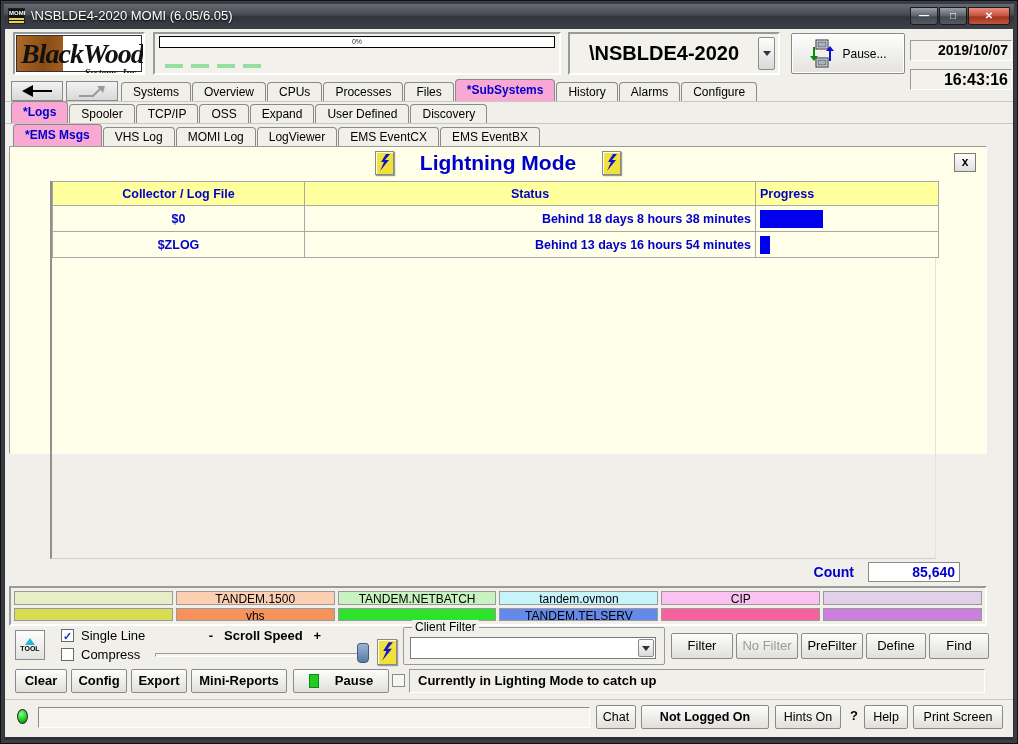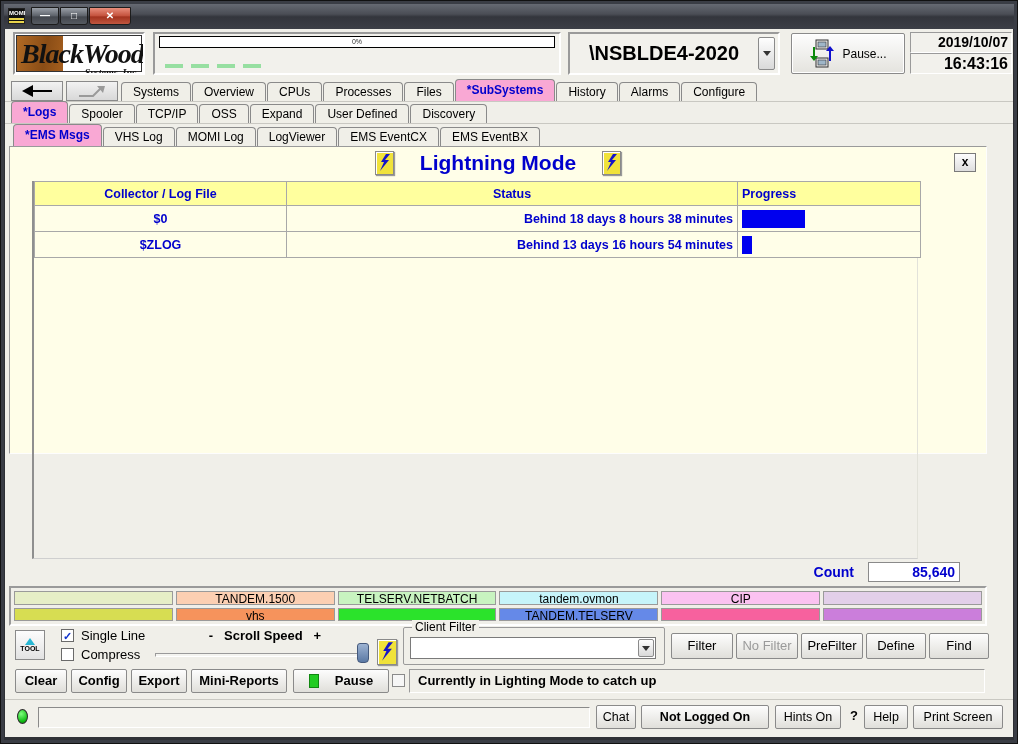--- a/index.html
+++ b/index.html
@@ -52,21 +52,21 @@
     background:linear-gradient(#fefefe,#d9d9d9); border:1px solid #8a8a8a; border-radius:2px;
     display:flex; align-items:center; justify-content:center; }
   .arrow-down { width:0; height:0; border-left:4px solid transparent; border-right:4px solid transparent;
     border-top:5px solid #333; }
   .pause-main { position:absolute; left:786px; top:4px; width:114px; height:41px;
     background:linear-gradient(#fdfdfd,#e4e3de); border:1px solid #8a8a8a; border-radius:2px;
     box-shadow:inset 0 0 0 1px #fff; display:flex; align-items:center; justify-content:center; gap:7px; }
   .pause-main span { font-size:12px; }
   .datetime { position:absolute; left:905px; top:3px; width:102px; height:43px; }
   .dt-box { height:21px; border:1px solid; border-color:#9a9a9a #fff #fff #9a9a9a;
-    background:#f2f1ec; font-weight:bold; font-size:14px; text-align:right; padding:1px 3px 0 0; }
+    background:#f2f1ec; font-weight:bold; font-size:14px; text-align:right; padding:1px 3px 0 0;margin-top:8px; }
   .dt-box.time { font-size:16px; }
 
   
   .tabrow { position:absolute; left:0; right:0; display:flex; align-items:flex-end; gap:1px; }
   .tabrow1 { top:50px; height:23px; border-bottom:1px solid #c9c8c2; padding-left:6px; }
   .tabrow2 { top:73px; height:22px; border-bottom:1px solid #c9c8c2; padding-left:6px; }
   .tabrow3 { top:95px; height:22px; padding-left:8px; }
   .tab { height:19px; padding:0 11px; background:#f0efe8; border:1px solid #8a8a8a; border-bottom:none;
     border-radius:4px 4px 0 0; font-size:12px; line-height:18px; color:#000; white-space:nowrap; }
   .tab.sel { height:22px; background:#f9a8d4; font-weight:bold; color:#0000cd; line-height:21px; }
@@ -77,21 +77,21 @@
   .main { position:absolute; left:4px; top:117px; width:978px; height:308px;
     background:#fffee8; border:1px solid; border-color:#9a9a9a #fdfdfd #fdfdfd #9a9a9a; }
   .main-title-row { position:absolute; left:0; right:0; top:4px; display:flex;
     justify-content:center; align-items:center; gap:26px; }
   .bolt-btn { width:19px; height:24px; background:#f0e23a; border:1px solid #8a8a8a;
     box-shadow:1px 1px 0 #fff inset, 1px 1px 1px #999; display:flex; align-items:center; justify-content:center; }
   .panel-title { font-size:21px; font-weight:bold; color:#0000cd; }
   .close-x { position:absolute; right:10px; top:6px; width:22px; height:19px;
     background:linear-gradient(#fdfdfd,#dedede); border:1px solid #7a7a7a; font-weight:bold;
     font-size:12px; text-align:center; line-height:17px; }
-  .list-area { position:absolute; left:22px; top:34px; width:886px; height:378px;
+  .list-area { position:absolute; left:40px; top:34px; width:886px; height:378px;
     border-left:2px solid #8f8f8f; border-bottom:1px solid #cfcfcf; border-right:1px solid #e2e2da; }
   table.grid { border-collapse:collapse; width:100%; table-layout:fixed; }
   table.grid th, table.grid td { border:1px solid #a8a8a8; font-size:12.5px; font-weight:bold;
     color:#0000cd; padding:0 4px; overflow:hidden; white-space:nowrap; }
   table.grid th { background:#ffff9e; height:24px; }
   table.grid td { background:#fffee8; height:26px; }
   .col-collector { width:252px; text-align:center; }
   .col-status { width:451px; text-align:right; padding-left:6px; }
   .col-progress { width:183px; text-align:left; }
   .pbar-wrap { position:relative; height:18px; }
@@ -168,20 +168,21 @@
 </head>
 <body>
 
 <div class="window">
 
   <div class="titlebar">
     <div class="app-icon">
       <div class="band">MOMI</div>
       <div class="stripes"></div>
     </div>
+    <div class="title-text">\NSBLDE4-2020 MOMI (6.05/6.05)</div>
     <div class="win-btns">
       <div class="win-btn">—</div>
       <div class="win-btn">□</div>
       <div class="win-btn close">✕</div>
     </div>
   </div>
 
   <div class="client">
 
     <div class="toolbar">
@@ -321,21 +322,21 @@
 
       <div class="count-row">
         <div class="count-label">Count</div>
         <div class="count-field">85,640</div>
       </div>
     </div>
 
     <div class="legend">
       <div class="legend-cell" style="background: rgb(230, 238, 198);"></div>
       <div class="legend-cell" style="background: rgb(252, 207, 178);">TANDEM.1500</div>
-      <div class="legend-cell" style="background: rgb(200, 243, 192);">TELSERV.NETBATCH</div>
+      <div class="legend-cell" style="background: rgb(200, 243, 192);">TANDEM.NETBATCH</div>
       <div class="legend-cell" style="background: rgb(198, 244, 250);">tandem.ovmon</div>
       <div class="legend-cell" style="background: rgb(251, 194, 241);">CIP</div>
       <div class="legend-cell" style="background: rgb(226, 207, 233);"></div>
       <div class="legend-cell" style="background: rgb(215, 221, 82);"></div>
       <div class="legend-cell" style="background: rgb(246, 147, 92);">vhs</div>
       <div class="legend-cell" style="background: rgb(43, 227, 43);"></div>
       <div class="legend-cell" style="background: rgb(101, 137, 232);">TANDEM.TELSERV</div>
       <div class="legend-cell" style="background: rgb(247, 97, 158);"></div>
       <div class="legend-cell" style="background: rgb(203, 126, 219);"></div>
     </div>

